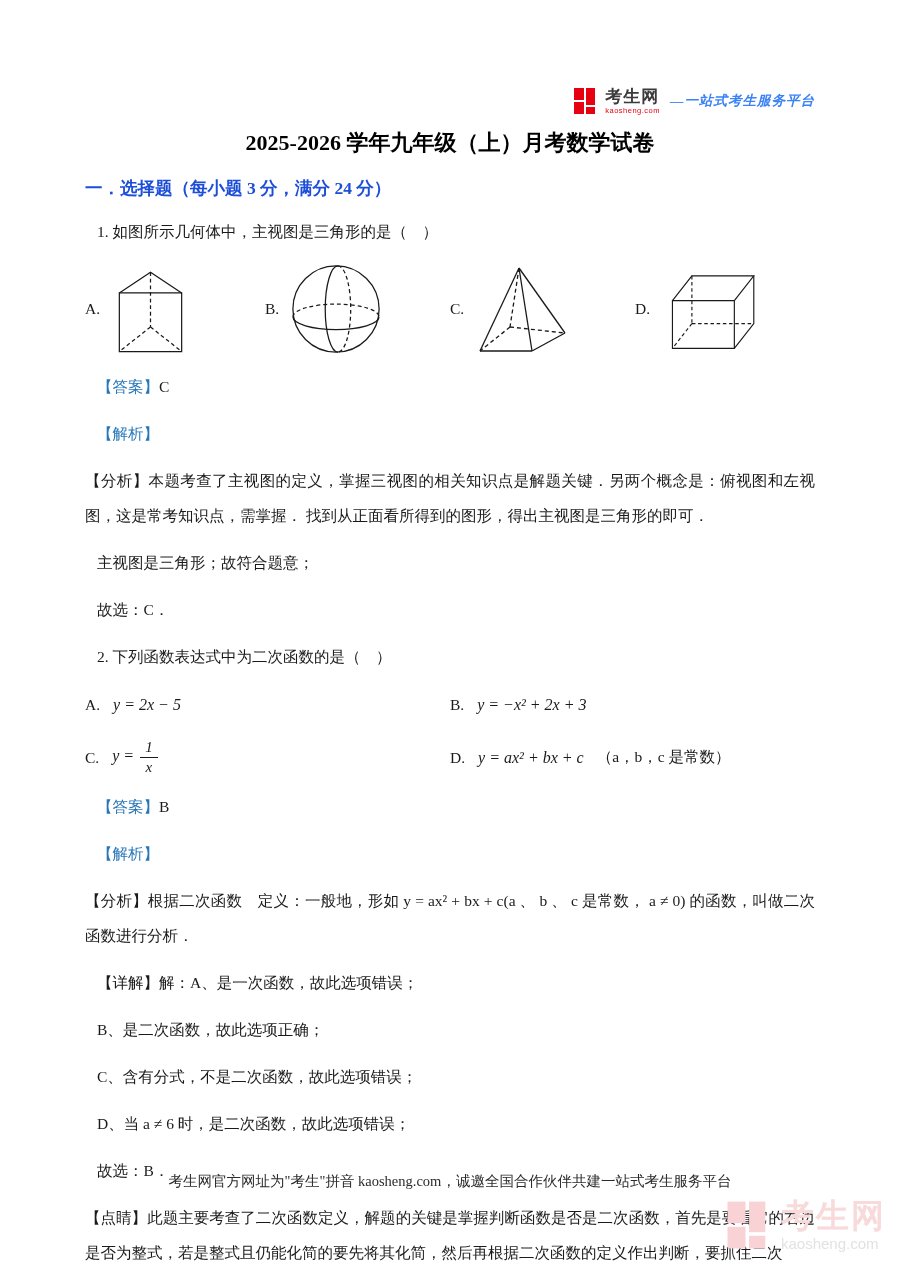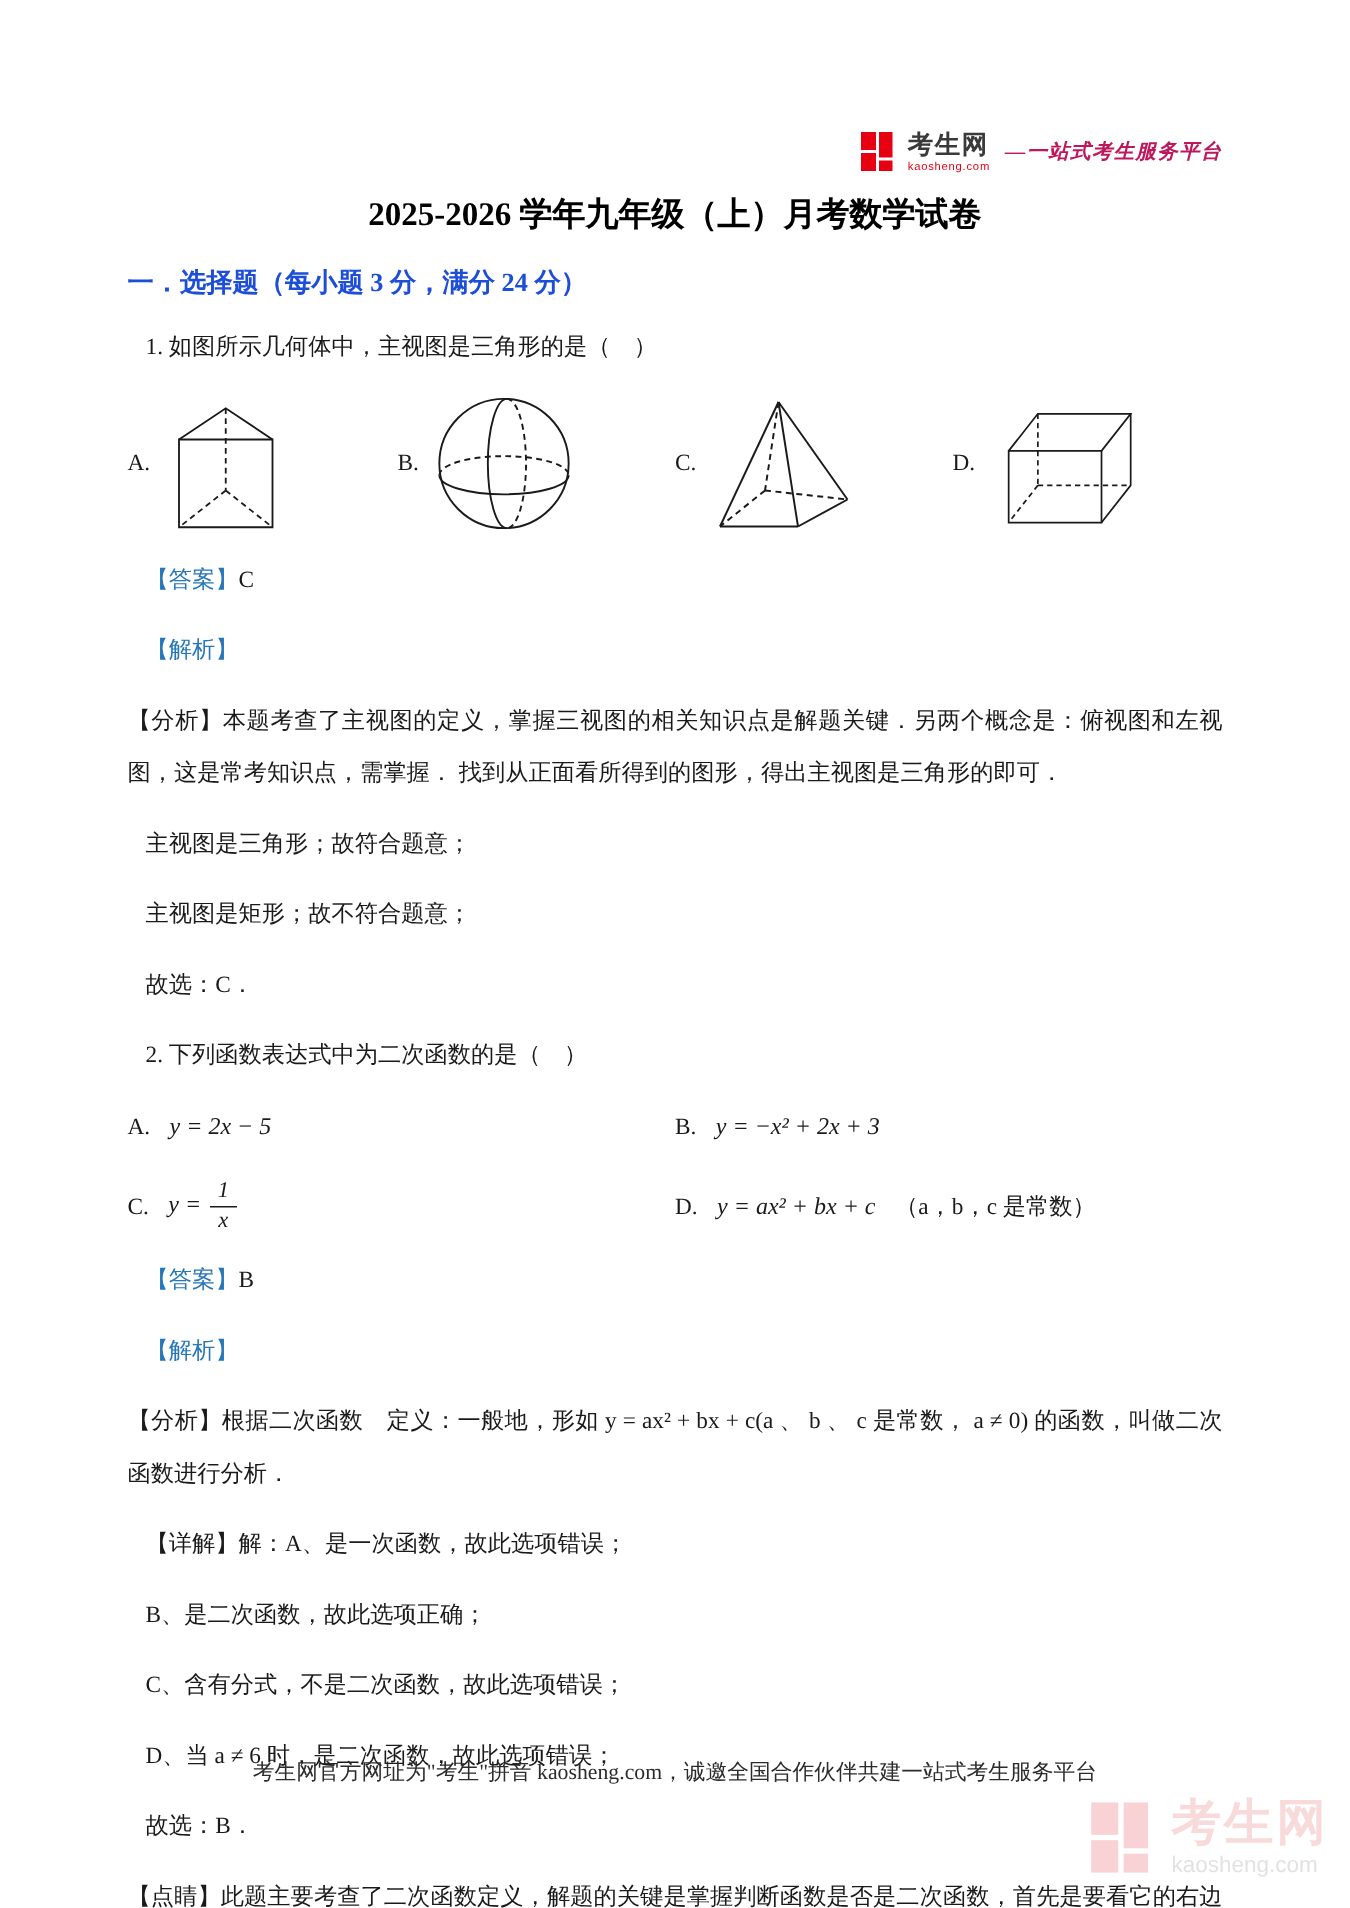--- a/index.html
+++ b/index.html
@@ -14,21 +14,21 @@
     padding: 80px 85px 0 85px;
   }
 
   
   .logo-row { display:flex; justify-content:flex-end; height:42px; align-items:center; }
   .logo { display:flex; align-items:center; gap:6px; }
   .logo-icon { flex:0 0 auto; }
   .logo-textblock { display:flex; flex-direction:column; line-height:1; }
   .logo-cn { font-size:17px; font-weight:bold; color:#3a3a3a; letter-spacing:1px; }
   .logo-domain { font-size:7.5px; color:#e60012; margin-top:2px; letter-spacing:0.5px; font-family:"Liberation Sans", sans-serif; }
-  .logo-tagline { font-size:13.5px; color:#be185d; font-style:italic; font-weight:bold; margin-left:4px; letter-spacing:1px; }
+  .logo-tagline { font-size:13.5px; color:#3b82f6; font-style:italic; font-weight:bold; margin-left:4px; letter-spacing:1px; }
 
   
   h1.title { margin:4px 0 0 0; text-align:center; font-size:22px; line-height:34px; font-weight:bold; color:#000; }
   h2.section { margin:14px 0 0 0; font-size:17.5px; line-height:28px; font-weight:bold; color:#1d4ed8; }
 
   
   p.line { margin:12px; font-size:15.5px; line-height:35px; }
   p.just { margin:0; font-size:15.5px; line-height:35px; text-align:justify; }
   .stem { margin-top:8px; }
   .tag-blue { color:#2777b8; }
@@ -129,21 +129,20 @@
         <path d="M30,64 H100" stroke-dasharray="4,3"></path>
         <path d="M30,64 L8,92" stroke-dasharray="4,3"></path>
       </svg>
     </div>
   </div>
 
   <p class="line"><span class="tag-blue">【答案】</span><span>C</span></p>
   <p class="line"><span class="tag-blue">【解析】</span></p>
   <p class="just">【分析】本题考查了主视图的定义，掌握三视图的相关知识点是解题关键．另两个概念是：俯视图和左视图，这是常考知识点，需掌握． 找到从正面看所得到的图形，得出主视图是三角形的即可．</p>
   <p class="line">主视图是三角形；故符合题意；</p>
-  <p class="line">主视图是矩形；故不符合题意；</p>
   <p class="line">故选：C．</p>
 
   <p class="line">2. 下列函数表达式中为二次函数的是（　）</p>
 
   <div class="q2-options">
     <div class="q2-opt">
       <span>A.</span>
       <span class="math">y = 2x − 5</span>
     </div>
     <div class="q2-opt">

